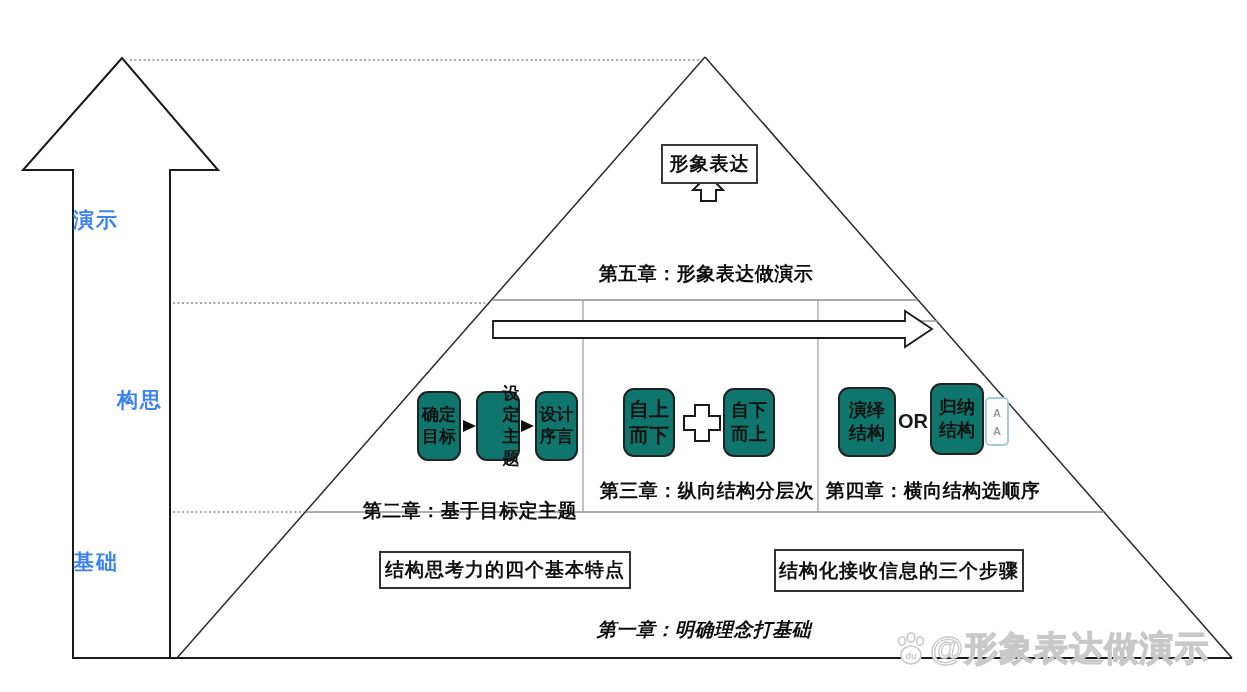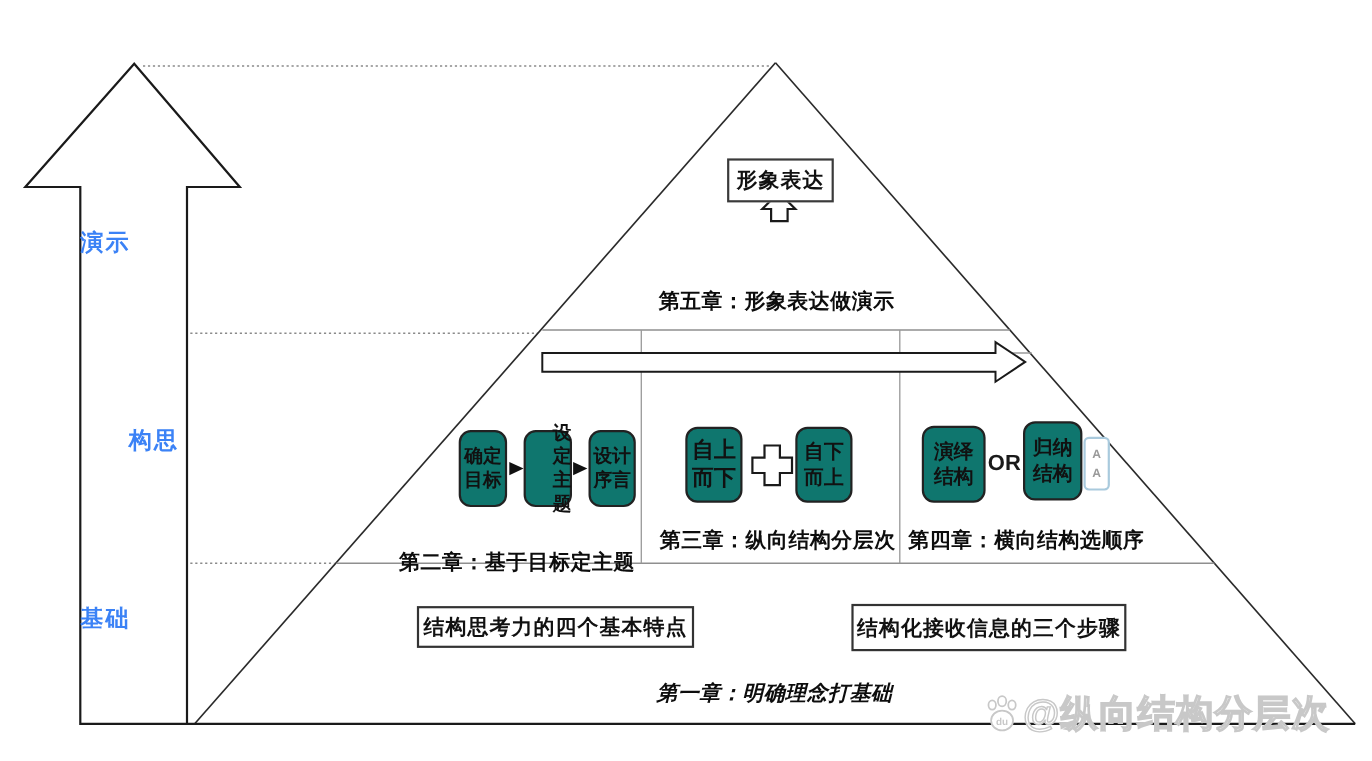--- a/index.html
+++ b/index.html
@@ -89,16 +89,16 @@
   <div class="watermark" style="left:895px;top:626px;">
     <svg width="32" height="36" viewBox="0 0 32 36">
       <g fill="#fff" stroke="#c8c8c8" stroke-width="1.6">
         <ellipse cx="7" cy="10" rx="3.4" ry="4.2"></ellipse>
         <ellipse cx="16" cy="6.5" rx="3.8" ry="4.6"></ellipse>
         <ellipse cx="25" cy="10" rx="3.4" ry="4.2"></ellipse>
         <ellipse cx="16" cy="24" rx="10" ry="9"></ellipse>
       </g>
       <text x="16" y="28" text-anchor="middle" font-size="9" fill="#c8c8c8" font-weight="bold">du</text>
     </svg>
-    <span class="wm-text">@纵向结构分层次</span>
+    <span class="wm-text">@形象表达做演示</span>
   </div>
 
 </div>
 
 </body></html>

